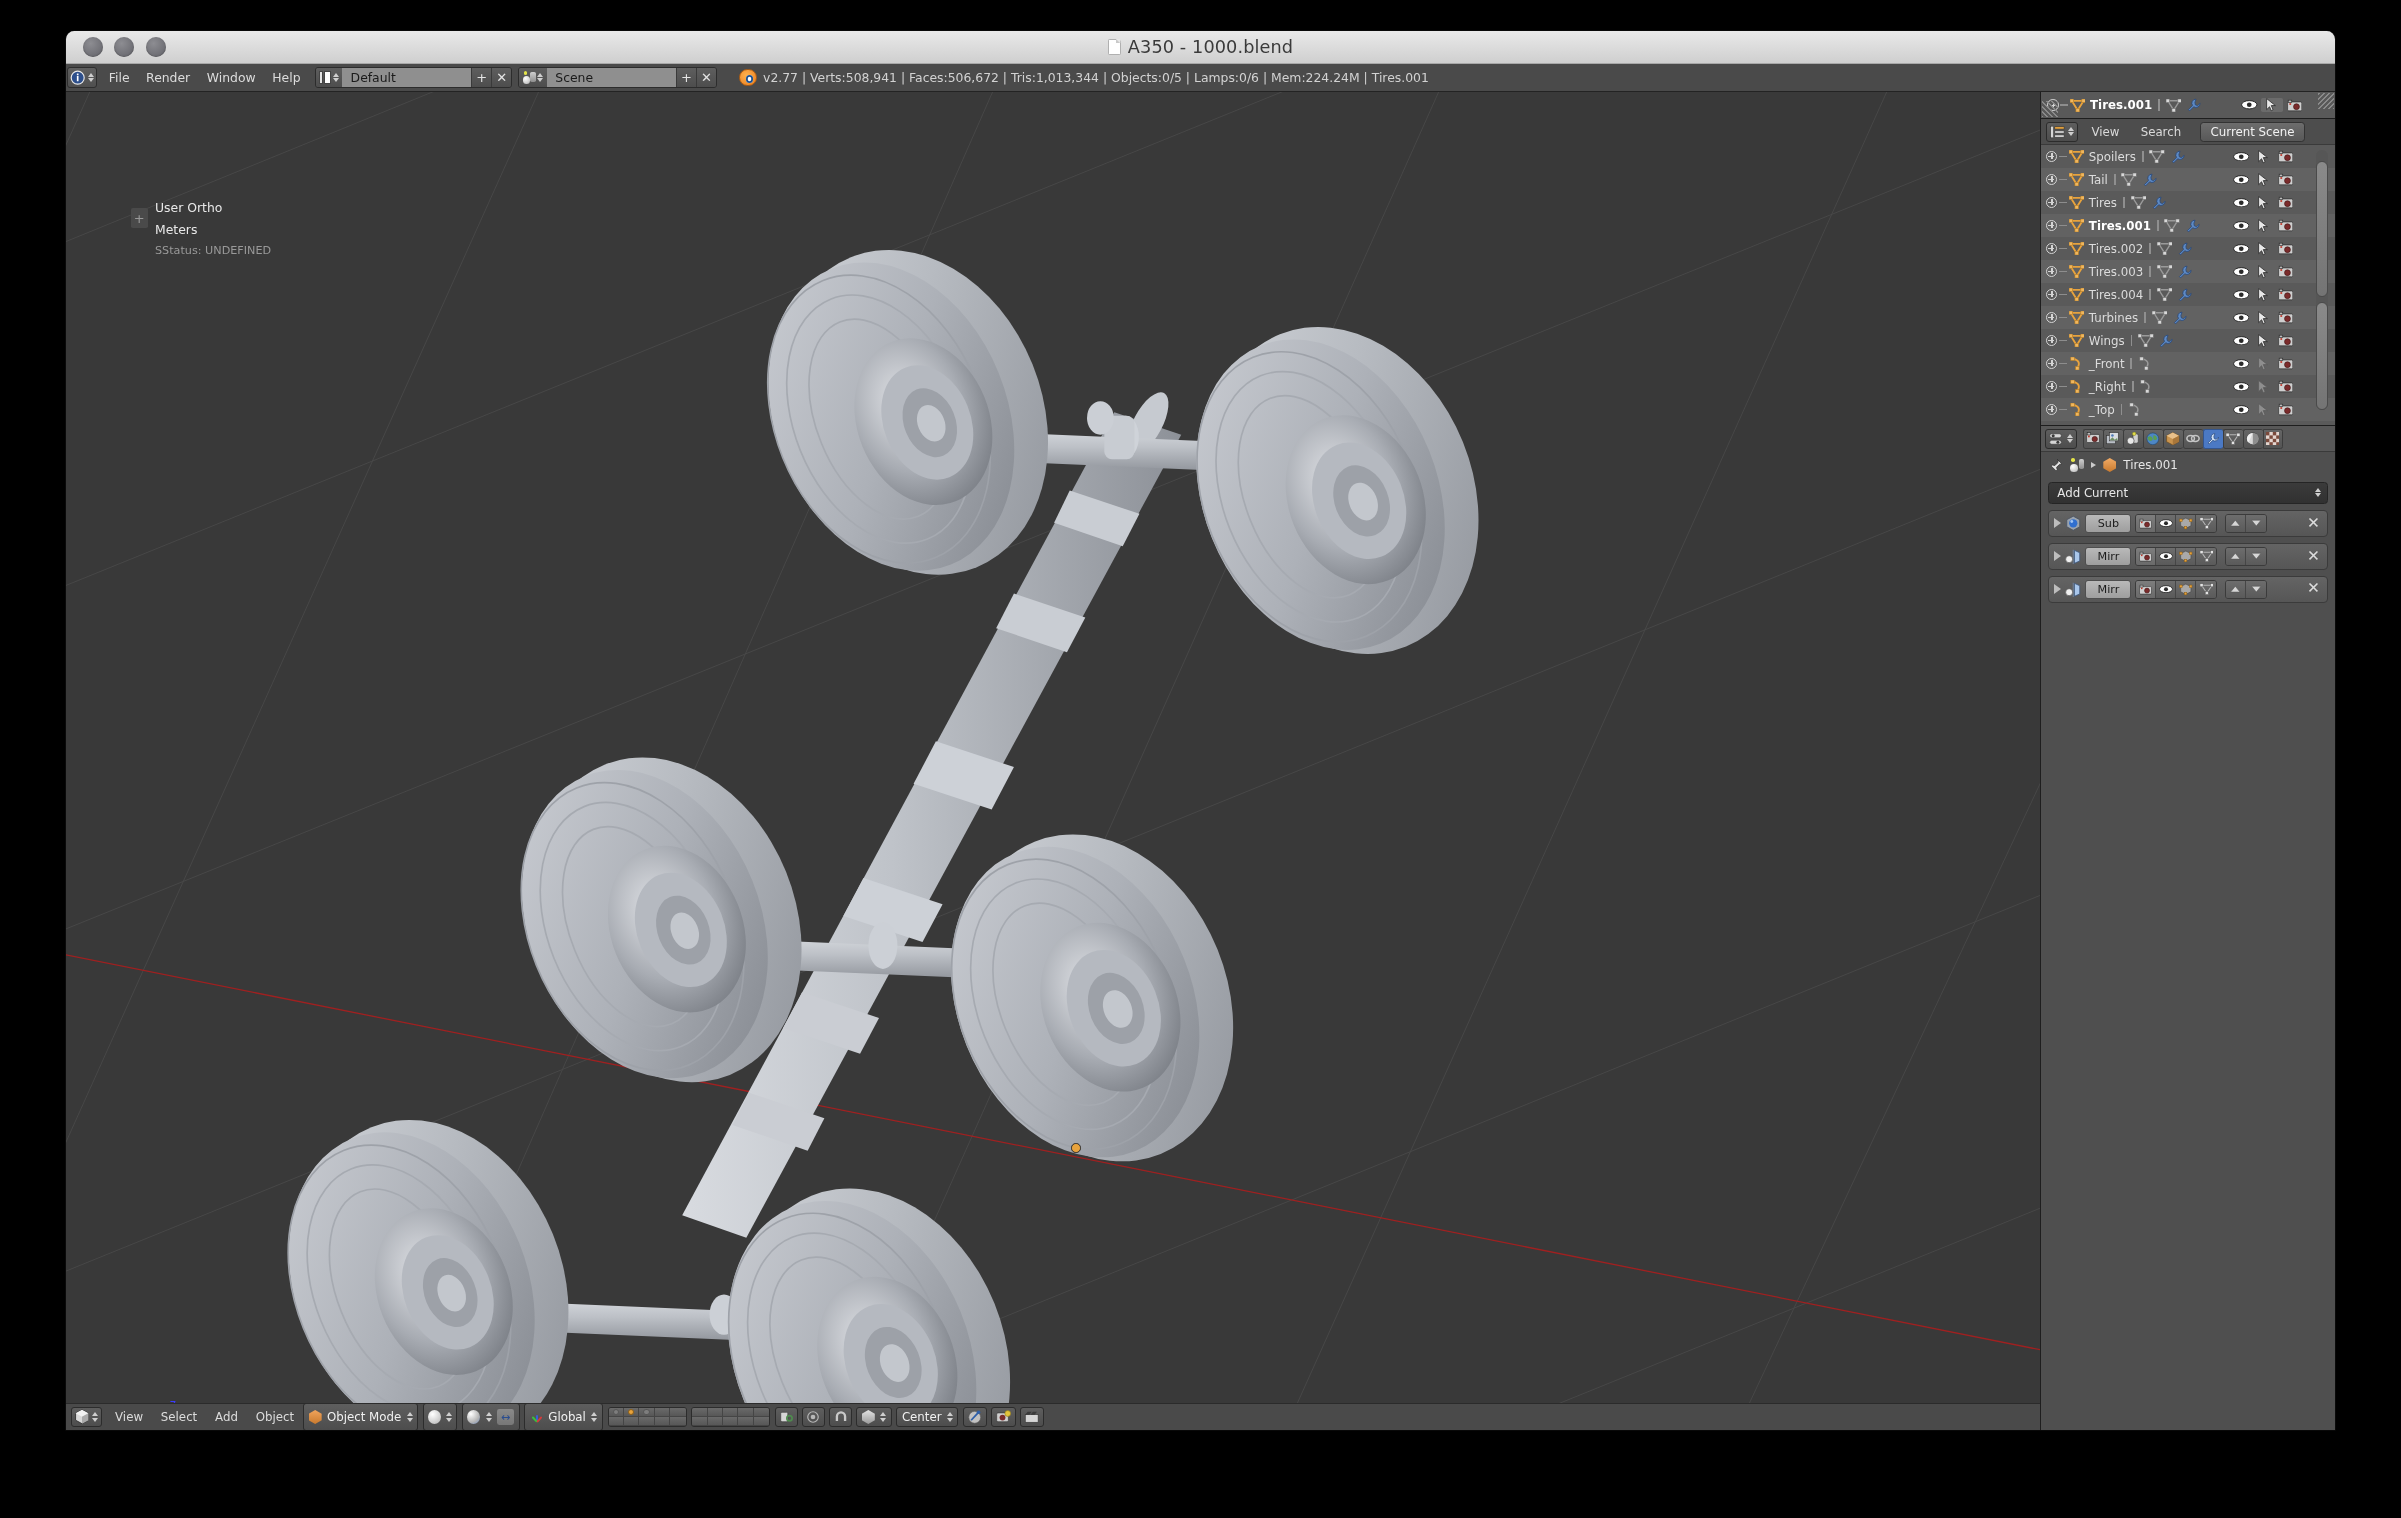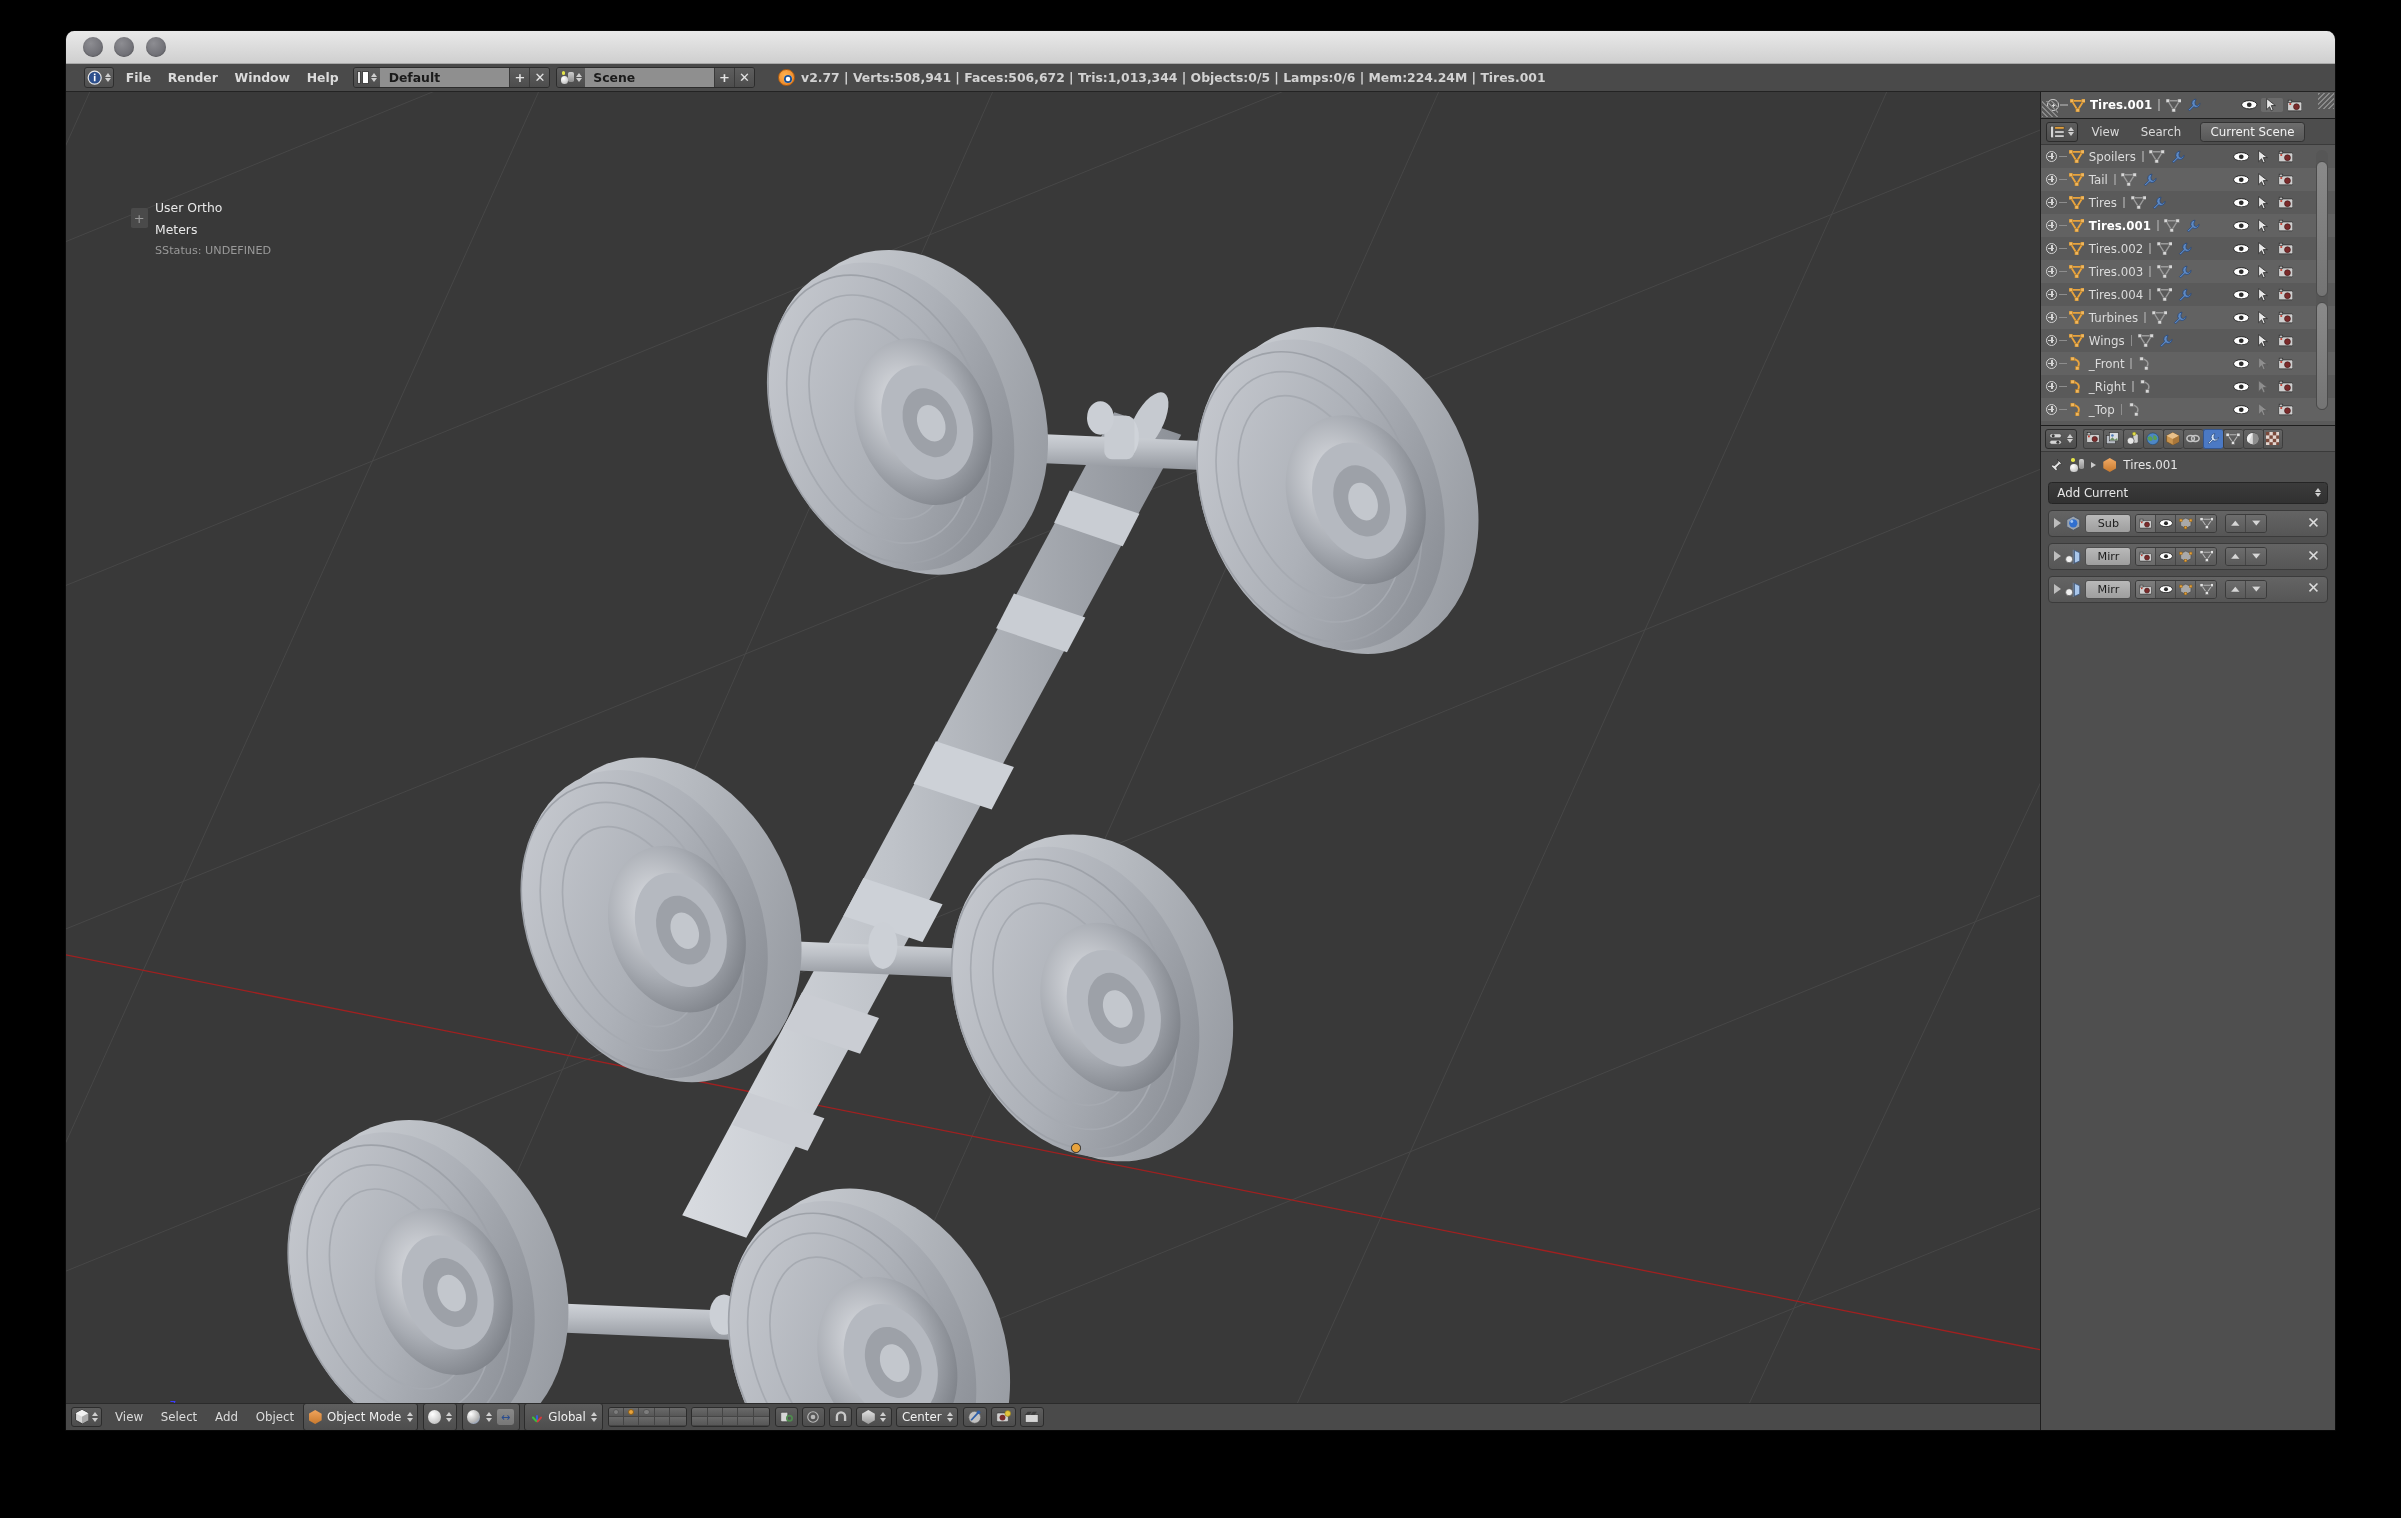--- a/index.html
+++ b/index.html
@@ -45,23 +45,22 @@
   
   #blender{
     position:absolute; left:0; top:33px; right:0; bottom:0;
     background:#3d3d3d;
   }
 
   
   #info-header{
     height:28px; background:#4a4a4a;
     border-bottom:0.6px solid #232323;
-    display:flex; align-items:center; padding:0 18px;
+    display:flex; align-items:center; padding:0 1px;
     gap:0px;
-    font-weight:bold;
   }
   .hdr-icon-btn{
     height:21px; min-width:26px; border-radius:3px;
     background:linear-gradient(#606060,#4f4f4f);
     border:0.6px solid #2e2e2e;
     display:flex;align-items:center;justify-content:center;gap:1.8px;
     padding:0 2.4px; margin-right:3.5px;
   }
   .spin{display:flex;flex-direction:column;gap:1.2px;}
   .spin i{display:block;width:0;height:0;border-left:3.5px solid transparent;
@@ -313,20 +312,24 @@
 </head>
 <body>
 
 <div id="os-window">
 
   <div id="titlebar">
     <div class="lights">
       <div class="light"></div>
       <div class="light"></div>
       <div class="light"></div>
+    </div>
+    <div id="title-text">
+      <span class="doc-icon"></span>
+      <span>A350 - 1000.blend</span>
     </div>
   </div>
 
   <div id="blender">
 
     <div id="info-header">
       <div class="hdr-icon-btn">
         <svg width="15.4" height="15.4" viewBox="0 0 26 26">
           <circle cx="13" cy="13" r="11" fill="#2d4f8c" stroke="#e8e8e8" stroke-width="2"></circle>
           <rect x="11.6" y="10" width="2.8" height="9" fill="#fff"></rect>

